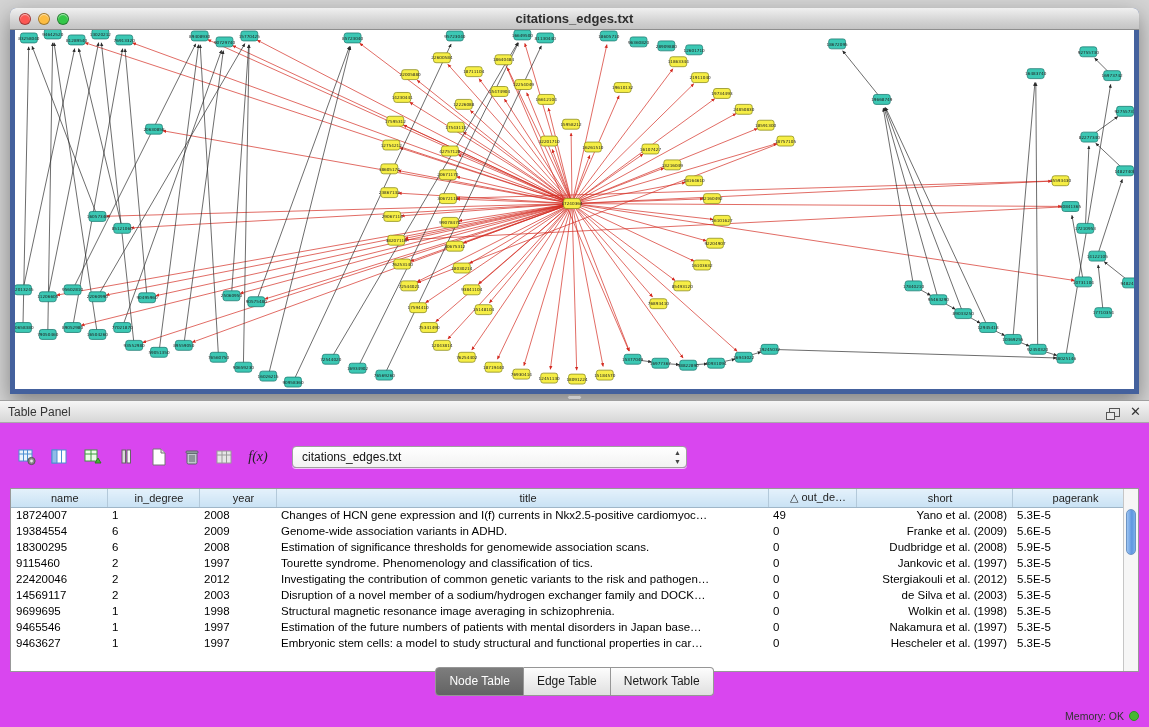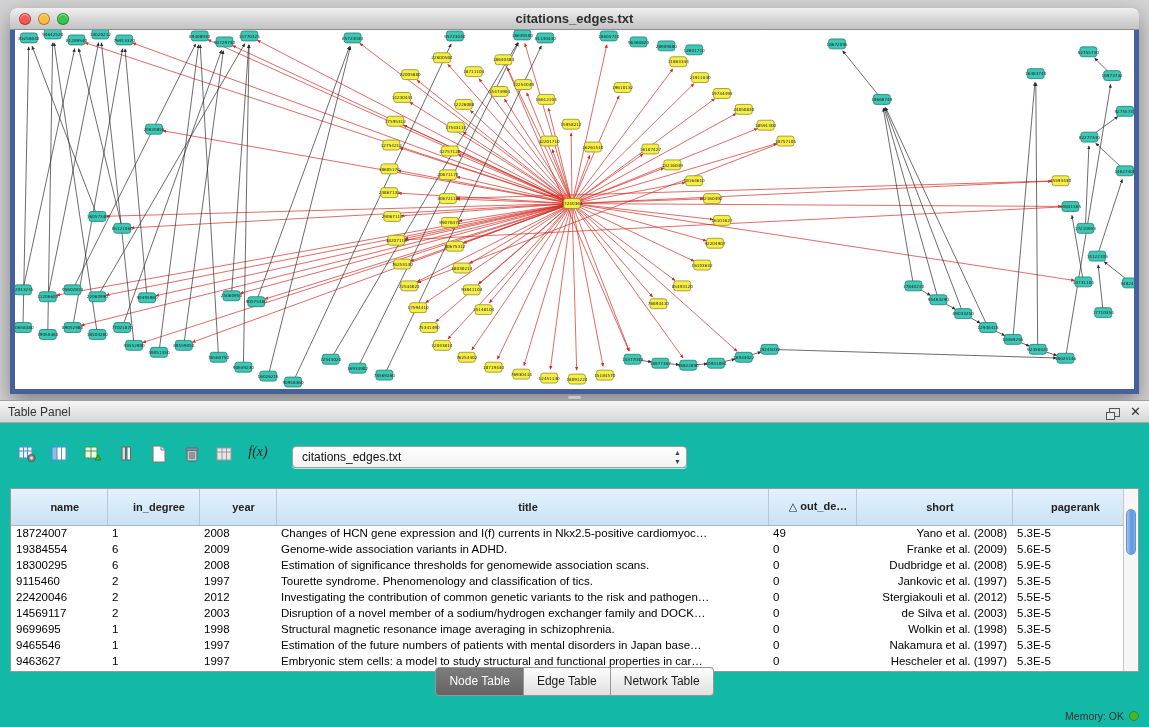--- a/index.html
+++ b/index.html
@@ -19,43 +19,43 @@
   .canvas-frame { position:absolute; left:5px; right:5px; top:22px; bottom:5px; background:#ffffff; overflow:hidden; }
   .canvas-frame svg { width:100%; height:100%; display:block; }
 
   
   .splitter-zone { position:absolute; left:0; top:394px; width:1149px; height:6px; }
   .splitter-handle { position:absolute; left:567px; top:1px; width:15px; height:5px;
     background:#c9c9c9; border:1px solid #9a9a9a; border-radius:3px; }
 
   
   .table-panel { position:absolute; left:0; top:400px; width:1149px; height:327px;
-    background:#14b8a6; border-top:1px solid #9f9f9f; }
+    background:#d946ef; border-top:1px solid #9f9f9f; }
   .panel-header { height:22px; background:linear-gradient(#f6f6f6,#d6d6d6);
     border-bottom:1px solid #aaa; position:relative; }
   .panel-title { position:absolute; left:8px; top:0; line-height:22px; font-size:12px; color:#333; }
   .panel-header-icons { position:absolute; right:8px; top:0; height:22px; display:flex; align-items:center; gap:10px; }
   .float-icon { width:11px; height:9px; border:1.5px solid #555; position:relative; }
   .float-icon::after { content:""; position:absolute; left:-4px; top:3px; width:7px; height:6px;
     border:1.5px solid #555; background:#e9e9e9; }
   .close-x { font-size:13px; font-weight:bold; color:#333; line-height:22px; cursor:default; }
 
   .toolbar { position:absolute; left:14px; top:40px; height:32px; display:flex; align-items:center; gap:7px; }
-  .tb-btn { width:26px; height:26px; display:flex; justify-content:center; border-radius:3px; }
+  .tb-btn { width:26px; height:26px; display:flex; align-items:center; justify-content:center; border-radius:3px; }
   .fx-label { font-family:"Liberation Serif","DejaVu Serif",serif; font-style:italic; font-size:14px; color:#222; }
   .combo { margin-left:14px; width:395px; height:22px; background:linear-gradient(#ffffff,#f2f2f2);
     border:1px solid #9f9f9f; border-radius:4px; display:flex; align-items:center; position:relative;
     font-size:12px; color:#111; padding-left:9px; box-shadow:0 1px 0 rgba(255,255,255,.7); }
   .combo-arrows { position:absolute; right:5px; top:1px; display:flex; flex-direction:column; line-height:9px;
     font-size:7px; color:#444; }
 
   .table-box { position:absolute; left:10px; right:10px; top:87px; bottom:55px;
     background:#ffffff; border:1px solid #989898; overflow:hidden; }
   table { border-collapse:collapse; table-layout:fixed; width:1116px; }
-  th { height:36px; font-size:11px; font-weight:bold; color:#222; text-align:center;
+  th { height:18px; font-size:11px; font-weight:normal; color:#222; text-align:center;
     background:linear-gradient(#e4f1fb,#c9e2f4); border-right:1px solid #b3c9da; border-bottom:1px solid #9fb6c8;
     overflow:hidden; white-space:nowrap;padding-left:12px; }
   td { height:16px; font-size:11.5px; color:#000; padding:0 5px; white-space:nowrap; overflow:hidden; }
   td.c5 { text-align:right; }
   .c0{width:96px}.c1{width:92px}.c2{width:77px}.c3{width:492px}.c4{width:88px}.c5{width:156px}.c6{width:115px}
   .vscroll { position:absolute; right:0; top:0; bottom:0; width:15px; background:#f6f6f6; border-left:1px solid #c6c6c6; }
   .vthumb { position:absolute; left:2px; top:20px; width:10px; height:46px; border-radius:6px;
     background:linear-gradient(90deg,#9cc4f2,#5e96e0 60%,#7cb0ec); border:1px solid #6b93c4; }
 
   .tabs-row { position:absolute; left:0; right:0; bottom:31px; display:flex; justify-content:center; }

